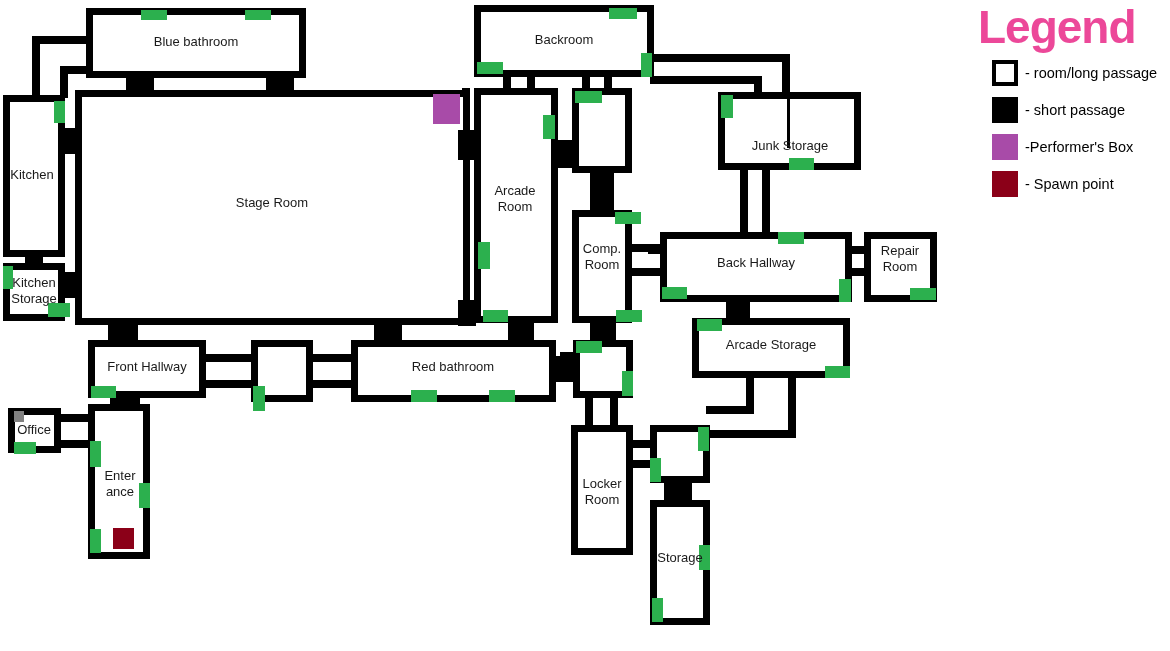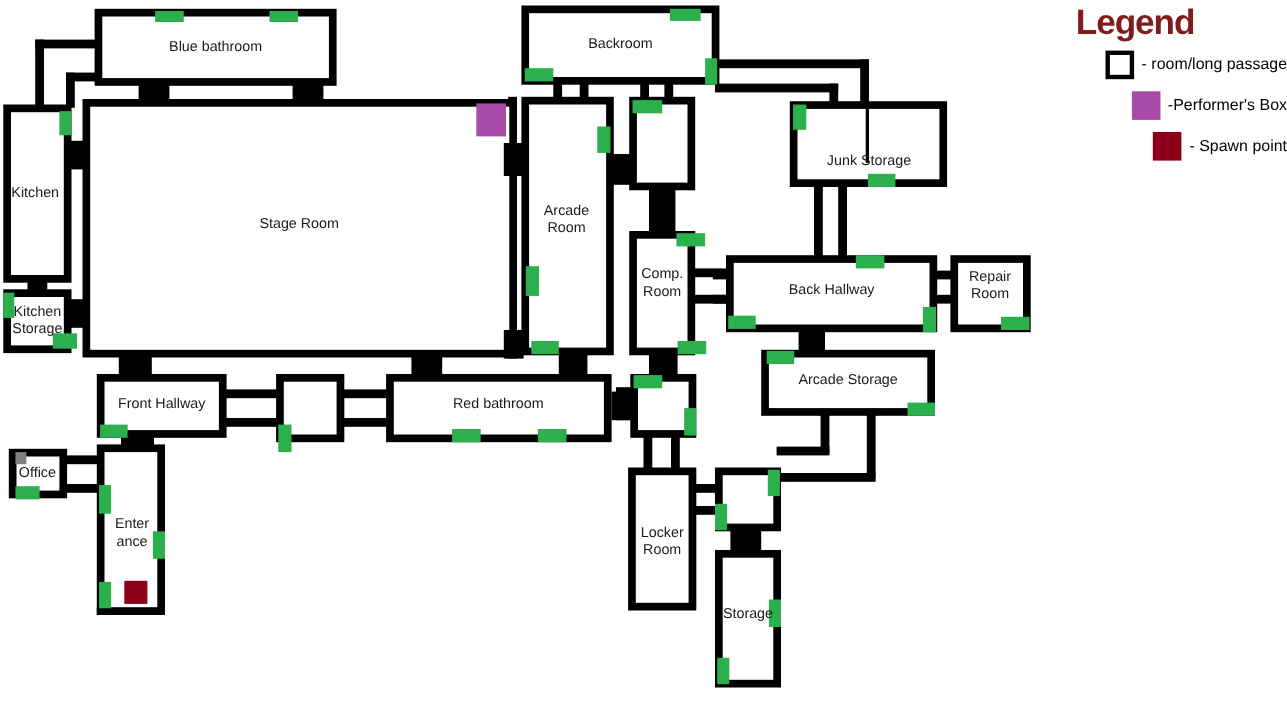--- a/index.html
+++ b/index.html
@@ -4,24 +4,24 @@
 <title>Map</title>
 <style>
   html,body{margin:0;padding:0;background:#ffffff;}
   body{width:1170px;height:651px;overflow:hidden;
        font-family:"Liberation Sans","DejaVu Sans",sans-serif;}
   #root{position:relative;width:1016px;height:651px;background:#fff;}
   #map-svg{position:absolute;left:0;top:0;width:1170px;height:651px;display:block;}
   .room-label{font-family:"Liberation Sans","DejaVu Sans",sans-serif;
               font-size:13px;fill:#1a1a1a;text-anchor:middle;dominant-baseline:middle;}
   #legend{position:absolute;left:960px;top:0;width:210px;height:260px;}
-  #legend-title{font-size:32px;font-weight:bold;color:#7f1d1d;line-height:1;
+  #legend-title{font-size:46px;font-weight:bold;color:#ec4899;line-height:1;
                 margin:4px 0 8px 18px;letter-spacing:-1px;}
   .legend-row{display:flex;align-items:center;height:30px;margin-bottom:7px;
-              margin-left:32px;justify-content:flex-end;}
+              margin-left:32px;}
   .legend-swatch{width:26px;height:26px;flex:0 0 26px;box-sizing:border-box;}
   .legend-text{font-size:14.5px;color:#000;margin-left:7px;white-space:nowrap;}
 </style>
 </head>
 <body>
 
 <div id="root">
 
   <svg id="map-svg" viewBox="0 0 1170 651" xmlns="http://www.w3.org/2000/svg">
     <g id="corridors-layer">
@@ -236,20 +236,24 @@
   </svg>
 
   <div id="legend">
     <div id="legend-title">Legend</div>
     <div id="legend-rows">
         <div class="legend-row">
           <div class="legend-swatch" style="background: rgb(255, 255, 255); border: 4px solid rgb(0, 0, 0);"></div>
           <div class="legend-text">- room/long passage</div>
         </div>
         <div class="legend-row">
+          <div class="legend-swatch" style="background: rgb(0, 0, 0);"></div>
+          <div class="legend-text">- short passage</div>
+        </div>
+        <div class="legend-row">
           <div class="legend-swatch" style="background: rgb(168, 75, 168);"></div>
           <div class="legend-text">-Performer's Box</div>
         </div>
         <div class="legend-row">
           <div class="legend-swatch" style="background: rgb(139, 0, 24);"></div>
           <div class="legend-text">- Spawn point</div>
         </div>
       </div>
   </div>
 

